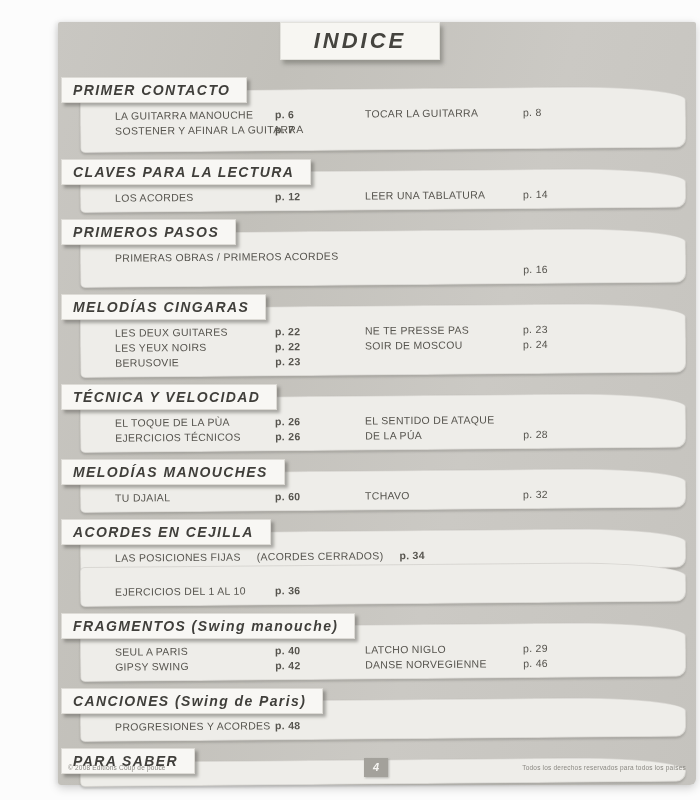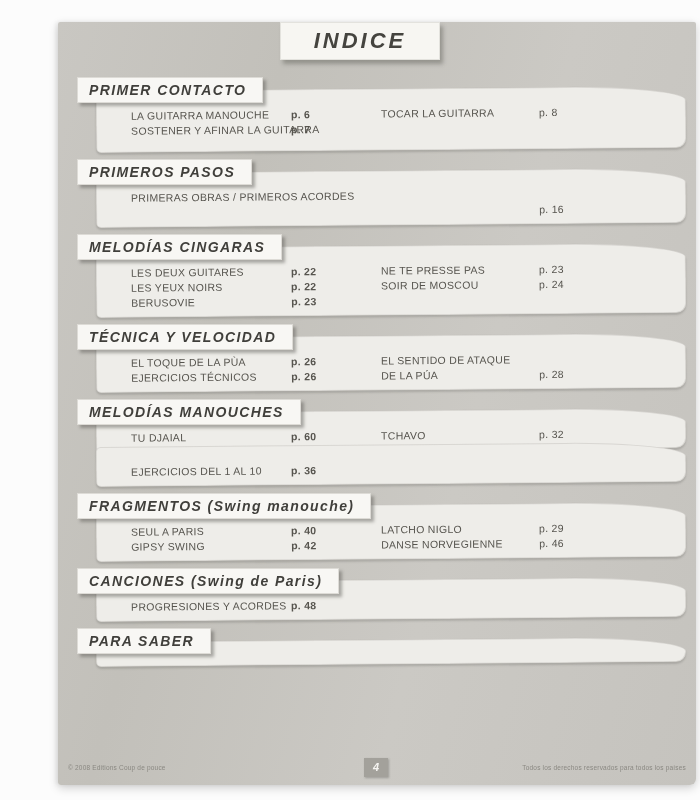--- a/index.html
+++ b/index.html
@@ -25,21 +25,21 @@
     background:#f7f6f2;border:1px solid #e3e2dd;
     box-shadow:3px 4px 4px rgba(92,90,85,.45);
     text-align:center;
   }
   .title-box .title-text{
     font-style:italic;font-weight:bold;font-size:22px;letter-spacing:3px;
     color:#45443f;line-height:36px;
   }
   
   .sections{padding-top:7px;}
-  .section{margin-top:6px;position:relative;margin-left:16px;}
+  .section{margin-top:6px;position:relative;}
   .section-header{
     position:relative;z-index:2;display:inline-block;
     margin-left:3px;padding:4px 16px 4px 11px;
     background:#f8f7f4;border:1px solid #dddbd6;
     box-shadow:3px 3px 3px rgba(85,83,78,.45);
     font-style:italic;font-weight:bold;font-size:14px;letter-spacing:1.4px;
     color:#403f3b;white-space:nowrap;
   }
   .band{
     position:relative;z-index:1;
@@ -115,20 +115,33 @@
             </div>
             <div class="row">
               <span class="l">SOSTENER Y AFINAR LA GUITARRA</span>
               <span class="lp">p. 7</span>
               <span class="r"></span>
               <span class="rp"></span>
             </div>
           </div>
   </div>
 
+  <div class="section">
+    <div class="section-header">
+      <span>CLAVES PARA LA LECTURA</span>
+    </div>
+    <div class="band">
+            <div class="row">
+              <span class="l">LOS ACORDES</span>
+              <span class="lp">p. 12</span>
+              <span class="r">LEER UNA TABLATURA</span>
+              <span class="rp">p. 14</span>
+            </div>
+          </div>
+  </div>
 
   <div class="section">
     <div class="section-header">
       <span>PRIMEROS PASOS</span>
     </div>
     <div class="band">
             <div class="row wide">
               <span class="l">PRIMERAS OBRAS / PRIMEROS ACORDES</span>
               <span class="lp"></span>
               <span class="r"></span>
@@ -190,20 +203,32 @@
     <div class="band">
             <div class="row">
               <span class="l">TU DJAIAL</span>
               <span class="lp">p. 60</span>
               <span class="r">TCHAVO</span>
               <span class="rp">p. 32</span>
             </div>
           </div>
   </div>
 
+  <div class="section">
+    <div class="section-header">
+      <span>ACORDES EN CEJILLA</span>
+    </div>
+    <div class="band">
+            <div class="row inline">
+              <span class="l">LAS POSICIONES FIJAS</span>
+              <span class="l2">(ACORDES CERRADOS)</span>
+              <span class="lp">p. 34</span>
+            </div>
+          </div>
+  </div>
 
   <div class="section">
     <div class="band">
             <div class="row">
               <span class="l">EJERCICIOS DEL 1 AL 10</span>
               <span class="lp">p. 36</span>
               <span class="r"></span>
               <span class="rp"></span>
             </div>
           </div>

